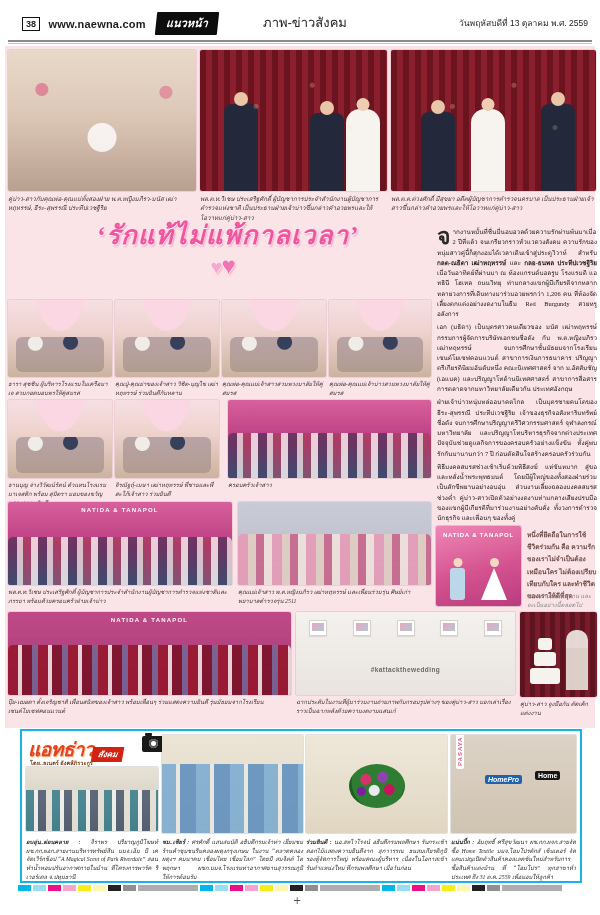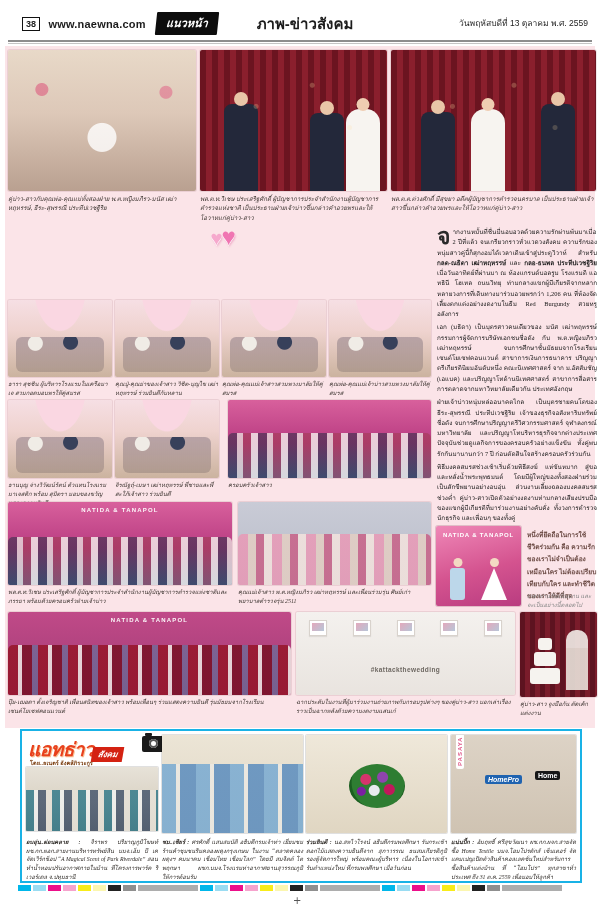--- a/index.html
+++ b/index.html
@@ -5,21 +5,21 @@
   html,body{margin:0;padding:0;}
   body{width:600px;height:915px;background:#ffffff;position:relative;overflow:hidden;
        font-family:"Liberation Serif", serif;color:#1c1c1c;}
 
   
   .hdr{position:absolute;top:12px;left:22px;right:12px;height:22px;font-family:"Liberation Sans",sans-serif;}
   .pageno{display:inline-block;border:1.4px solid #111;font-weight:bold;font-size:9px;padding:1px 3px;vertical-align:middle;}
   .site{font-weight:bold;font-size:11px;margin-left:4px;vertical-align:middle;letter-spacing:.2px;}
   .paperlogo{display:inline-block;background:#0d0d0d;color:#fff;font-weight:bold;font-style:italic;
              font-size:11px;padding:2px 10px 3px;margin-left:6px;vertical-align:middle;transform:skewX(-6deg);border-radius:1px;}
-  .sect{position:absolute;left:50%;transform:translateX(-50%);top:0;font-weight:bold;font-size:15px;}
+  .sect{position:absolute;left:50%;transform:translateX(-50%);top:0;font-weight:normal;font-size:13px;}
   .hdate{position:absolute;right:0;top:4px;font-size:8.5px;color:#222;}
   .rule1{position:absolute;top:40px;left:8px;right:8px;height:2px;background:#8d8d8d;}
   .rule2{position:absolute;top:43px;left:8px;right:8px;height:1px;background:#c4c4c4;}
 
   
   .pinkarea{position:absolute;left:5px;top:46px;width:590px;height:682px;background:#fbe4e8;}
 
   
   .ph{position:absolute;overflow:hidden;border-radius:2px;box-shadow:0 0 0 1px rgba(120,60,70,.12);}
   .ph-fam{background:
@@ -174,20 +174,21 @@
 <div class="ph ph-curtain" style="left:391px;top:50px;width:205px;height:141px;">
   <div class="fig-suit" style="left:30px;height:56%;"></div>
   <div class="fig-bride" style="left:80px;"></div>
   <div class="fig-suit" style="left:150px;"></div>
 </div>
 <div class="cap" style="left:8px;top:194px;width:188px;">คู่บ่าว-สาวกับคุณพ่อ-คุณแม่ทั้งสองฝ่าย พ.ต.หญิงมภิรว-มนัส เฒ่าหฤหรรษ์, ธีระ-สุพรรณี ประทีปเวชฐิริย</div>
 <div class="cap" style="left:200px;top:194px;width:187px;">พล.ต.ท.วิเชษ ประเสริฐศักดิ์ ผู้บัญชาการประจำสำนักงานผู้บัญชาการตำรวจแห่งชาติ เป็นประธานฝ่ายเจ้าบ่าวขึ้นกล่าวคำอวยพรและให้โอวาทแก่คู่บ่าว-สาว</div>
 <div class="cap" style="left:391px;top:194px;width:205px;">พล.ต.ต.ต่วงศักดิ์ มีสุขยา อดีตผู้บัญชาการตำรวจนครบาล เป็นประธานฝ่ายเจ้าสาวขึ้นกล่าวคำอวยพรและให้โอวาทแก่คู่บ่าว-สาว</div>
 
 <div class="titlebox">
+  <div class="t1">‘รักแท้ไม่แพ้กาลเวลา’</div>
   <div class="t2">
     <span class="hearts"><b>♥</b><b>♥</b></span>
   </div>
 </div>
 
 <div class="article">
   <p><span class="dropcap">จ</span><span>ากงานหมั้นที่ชื่นมื่นอบอวลด้วยความรักผ่านพ้นมาเมื่อ 2 ปีที่แล้ว จนเกรียวกราวทั่วแวดวงสังคม ความรักของหนุ่มสาวคู่นี้ก็สุกงอมได้เวลาเดินเข้าสู่ประตูวิวาห์ สำหรับ </span><span class="bname">กลด-ณธิดา เฒ่าหฤหรรษ์</span><span> และ </span><span class="bname">กลอ-ธนพล ประทีปเวชฐิริย</span><span> เมื่อวันอาทิตย์ที่ผ่านมา ณ ห้องแกรนด์บอลรูม โรงแรมดิ แอทธินี โฮเทล ถนนวิทยุ ท่ามกลางแขกผู้มีเกียรติจากหลากหลายวงการที่เดินทางมาร่วมอวยพรกว่า 1,206 คน ที่ห้องจัดเลี้ยงตกแต่งอย่างงดงามในธีม Red Burgundy สวยหรูอลังการ</span></p>
   <p>เอก (มธิดา) เป็นบุตรสาวคนเดียวของ มนัส เฒ่าหฤหรรษ์ กรรมการผู้จัดการบริษัทเอกชนชื่อดัง กับ พ.ต.หญิงมภิรว เฒ่าหฤหรรษ์ จบการศึกษาชั้นมัธยมจากโรงเรียนเซนต์โยเซฟคอนแวนต์ สาขาการเงินการธนาคาร ปริญญาตรีเกียรตินิยมอันดับหนึ่ง คณะนิเทศศาสตร์ จาก ม.อัสสัมชัญ (เอแบค) และปริญญาโทด้านนิเทศศาสตร์ สาขาการสื่อสารการตลาดจากมหาวิทยาลัยเดียวกัน ประเทศอังกฤษ</p>
   <p>ฝ่ายเจ้าบ่าวหนุ่มหล่ออนาคตไกล เป็นบุตรชายคนโตของ ธีระ-สุพรรณี ประทีปเวชฐิริย เจ้าของธุรกิจอสังหาริมทรัพย์ชื่อดัง จบการศึกษาปริญญาตรีวิศวกรรมศาสตร์ จุฬาลงกรณ์มหาวิทยาลัย และปริญญาโทบริหารธุรกิจจากต่างประเทศ ปัจจุบันช่วยดูแลกิจการของครอบครัวอย่างแข็งขัน ทั้งคู่พบรักกันมานานกว่า 7 ปี ก่อนตัดสินใจสร้างครอบครัวร่วมกัน</p>
   <p>พิธีมงคลสมรสช่วงเช้าเริ่มด้วยพิธีสงฆ์ แห่ขันหมาก สู่ขอ และหลั่งน้ำพระพุทธมนต์ โดยมีผู้ใหญ่ของทั้งสองฝ่ายร่วมเป็นสักขีพยานอย่างอบอุ่น ส่วนงานเลี้ยงฉลองมงคลสมรสช่วงค่ำ คู่บ่าว-สาวเปิดตัวอย่างงดงามท่ามกลางเสียงปรบมือของแขกผู้มีเกียรติที่มาร่วมงานอย่างคับคั่ง ทั้งวงการตำรวจ นักธุรกิจ และเพื่อนๆ ของทั้งคู่</p>

